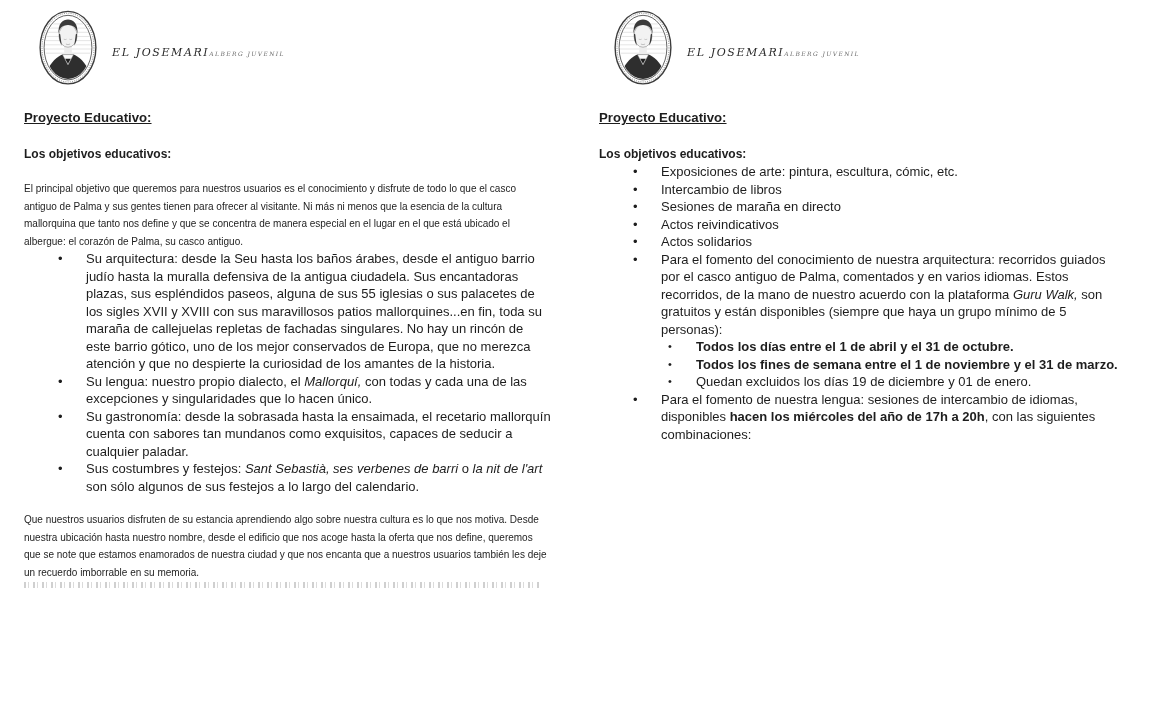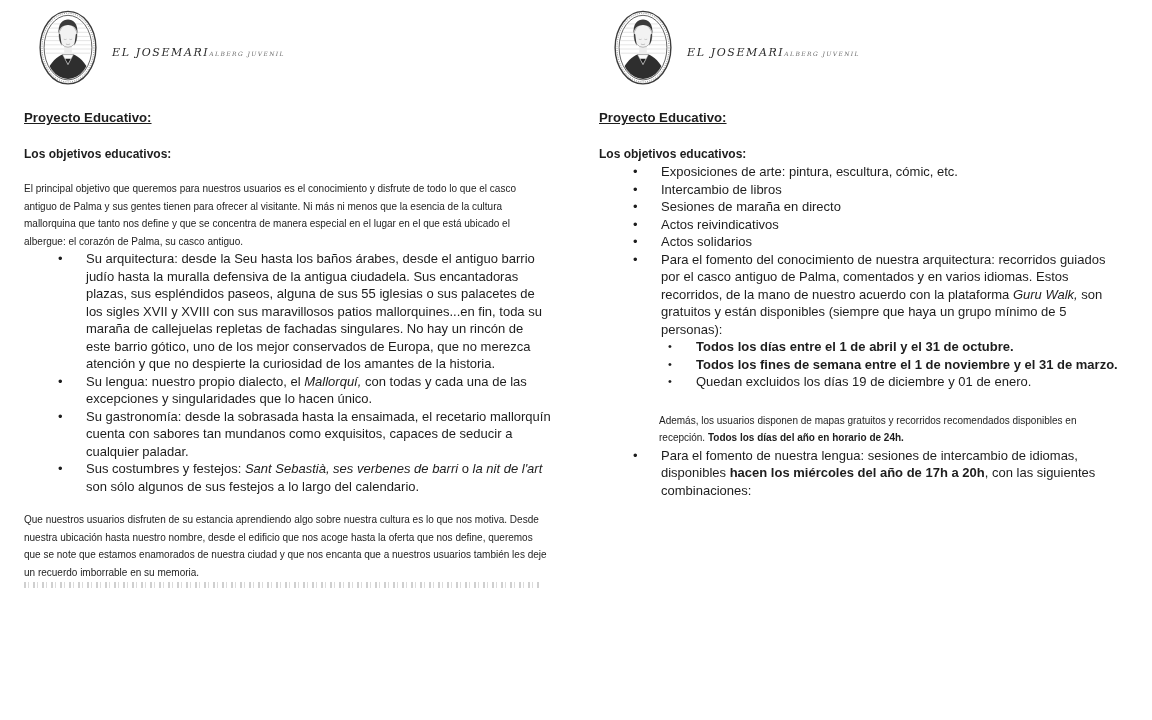--- a/index.html
+++ b/index.html
@@ -203,21 +203,20 @@
       <li>
         <span class="dot">•</span>
         <span class="txt"><span class="b">Todos los fines de semana entre el 1 de noviembre y el 31 de marzo.</span></span>
       </li>
       <li>
         <span class="dot">•</span>
         <span class="txt"><span>Quedan excluidos los días 19 de diciembre y 01 de enero.</span></span>
       </li>
     </ul>
 
-    <p class="par ademas"><span>Además, los usuarios disponen de mapas gratuitos y recorridos recomendados disponibles en recepción. </span><span class="b">Todos los días del año en horario de 24h.</span></p>
 
     <ul class="blist l1 activity2">
       <li>
         <span class="dot">•</span>
         <span class="txt"><span>Para el fomento de nuestra lengua: sesiones de intercambio de idiomas, disponibles </span><span class="b">hacen los miércoles del año de 17h a 20h</span><span>, con las siguientes combinaciones:</span></span>
       </li>
     </ul>
   </div>
 
 </div>

